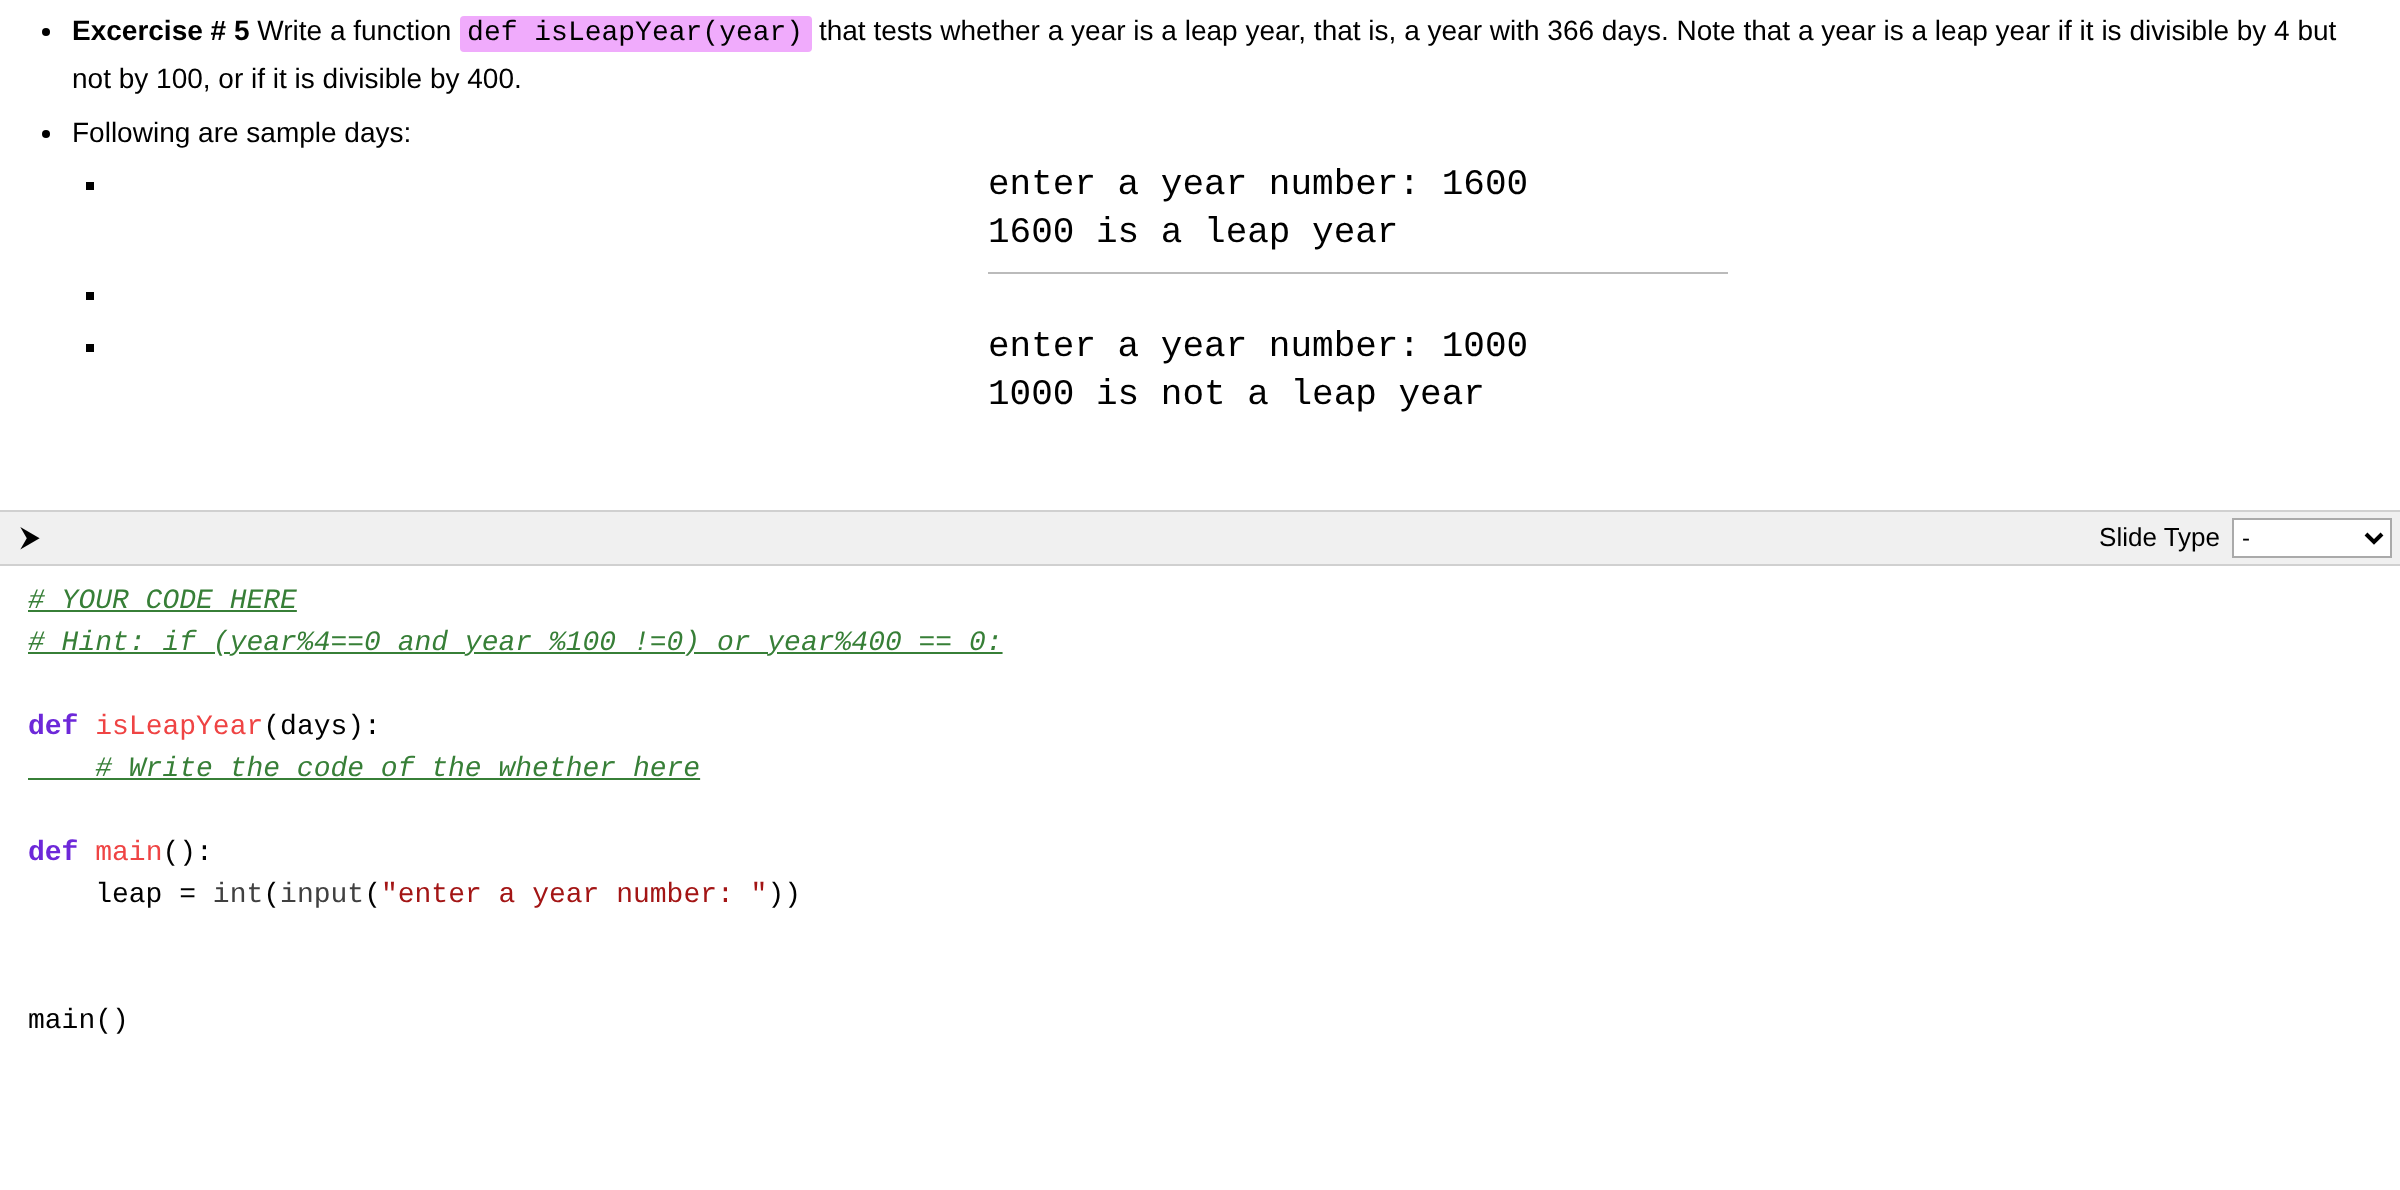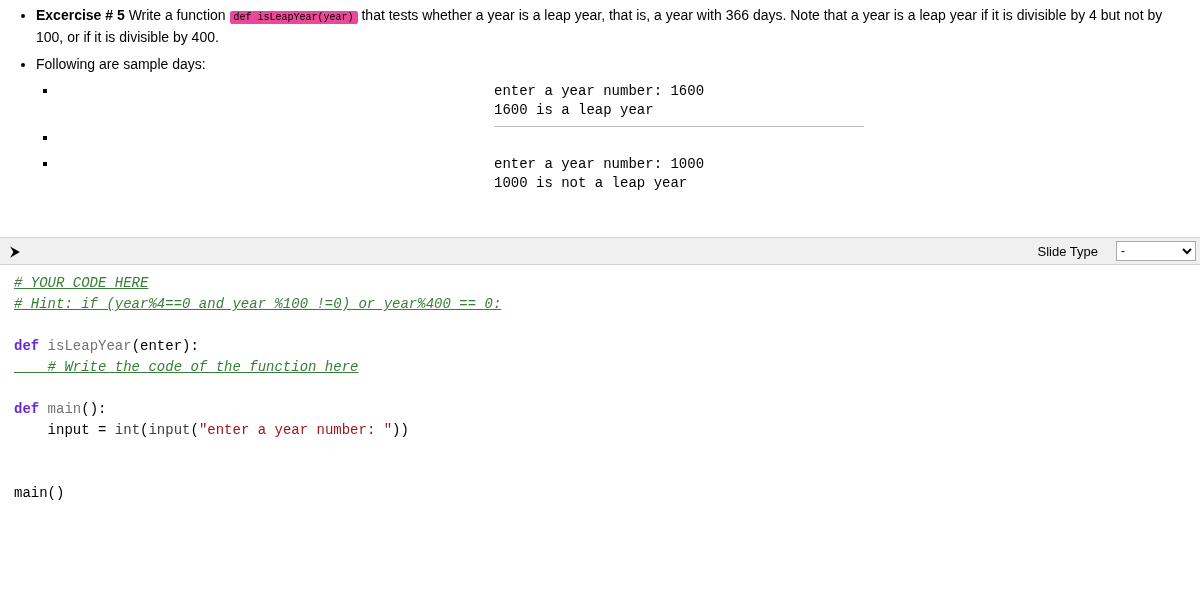--- a/index.html
+++ b/index.html
@@ -13,28 +13,28 @@
     width: 1200px;
   }
   .content { padding: 4px 10px 10px 10px; }
   ul.outer { margin: 0; padding-left: 26px; }
   ul.outer > li { margin-bottom: 4px; line-height: 1.6; }
   ul.inner { list-style-type: square; padding-left: 22px; margin: 4px 0; }
   ul.inner > li { margin-bottom: 2px; }
   .bold { font-weight: bold; }
   code.inline {
     font-family: "Courier New", monospace;
-    background: #ec4899;
+    background: #f0abfc;
     padding: 1px 4px;
     border-radius: 2px;
-    font-size: 10px;
+    font-size: 14px;
   }
   .sample {
     font-family: "Courier New", monospace;
-    font-size: 14px;
+    font-size: 18px;
     white-space: pre;
     margin-left: 436px;
     line-height: 1.35;
   }
   .sample-wrap { margin-top: 4px; margin-bottom: 2px; }
   .hr-small {
     border: none;
     border-top: 1px solid #bbb;
     margin: 6px 0 4px 436px;
     width: 370px;
@@ -57,41 +57,41 @@
     font-size: 14px;
   }
   .run-icon {
     font-family: monospace;
     font-size: 14px;
     padding-left: 6px;
   }
   .toolbar-right {
     display: flex;
     align-items: center;
-    gap: 18px;
+    gap: 6px;
     font-size: 13px;
   }
   select.slidetype {
     font-size: 12px;
     height: 20px;
     width: 80px;
     border: 1px solid #aaa;
     background: #fff;
   }
 
   .code-cell {
     font-family: "Courier New", monospace;
     font-size: 14px;
     white-space: pre;
     padding: 8px 8px 8px 14px;
     line-height: 1.5;
   }
   .c-comment { color: #377f37; font-style: italic; text-decoration: underline; }
   .c-keyword { color: #6d28d9; font-weight: bold; }
-  .c-funcname { color: #737373; }
+  .c-funcname { color: #ef4444; }
   .c-builtin  { color: #404040; }
   .c-string   { color: #a31515; }
 </style>
 </head>
 <body>
 
 <div class="content">
   <ul class="outer">
     <li>
       <span class="bold">Excercise # 5</span><span> Write a function </span><code class="inline">def isLeapYear(year)</code><span> that tests whether a year is a leap year, that is, a year with 366 days. Note that a year is a leap year if it is divisible by 4 but not by 100, or if it is divisible by 400.</span>
@@ -128,21 +128,21 @@
       <span>Slide Type</span>
       <select class="slidetype">
         <option>-</option>
       </select>
     </div>
   </div>
 
   <div class="code-cell"><span class="c-comment"># YOUR CODE HERE</span>
 <span class="c-comment"># Hint: if (year%4==0 and year %100 !=0) or year%400 == 0:</span>
 
-<span class="c-keyword">def</span><span class="c-funcname"> isLeapYear</span><span>(enter):</span>
-<span class="c-comment">    # Write the code of the function here</span>
+<span class="c-keyword">def</span><span class="c-funcname"> isLeapYear</span><span>(days):</span>
+<span class="c-comment">    # Write the code of the whether here</span>
 
 <span class="c-keyword">def</span><span class="c-funcname"> main</span><span>():</span>
-<span>    input = </span><span class="c-builtin">int</span><span>(</span><span class="c-builtin">input</span><span>(</span><span class="c-string">"enter a year number: "</span><span>))</span>
+<span>    leap = </span><span class="c-builtin">int</span><span>(</span><span class="c-builtin">input</span><span>(</span><span class="c-string">"enter a year number: "</span><span>))</span>
 
 
 <span>main()</span></div>
 </div>
 
 </body></html>

